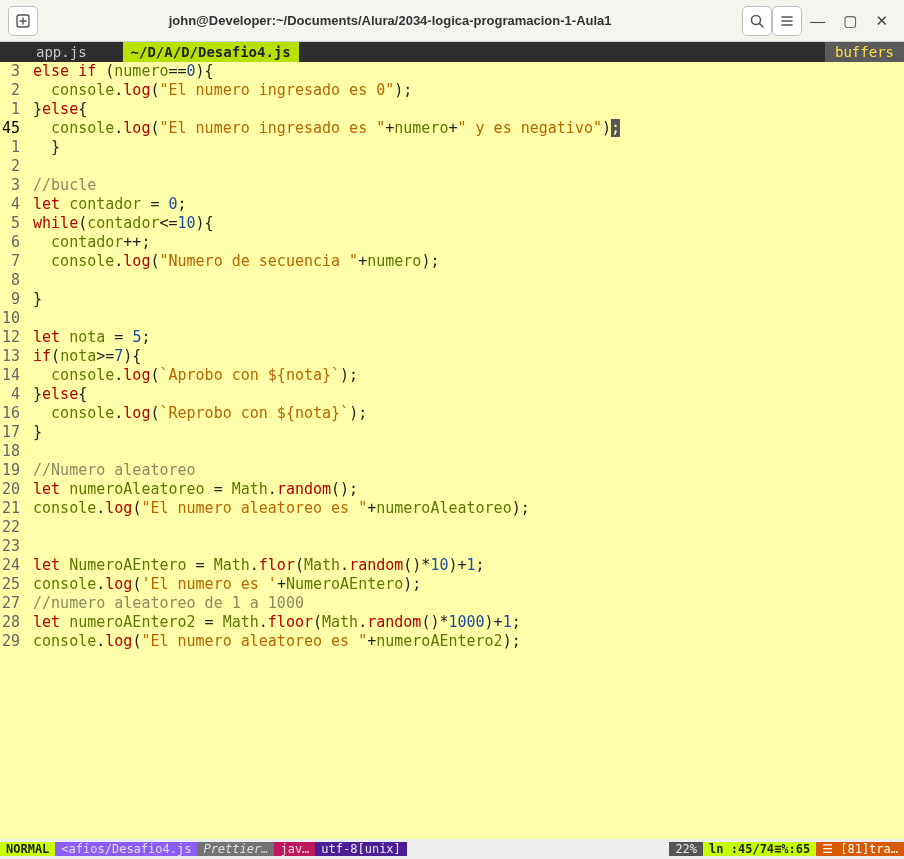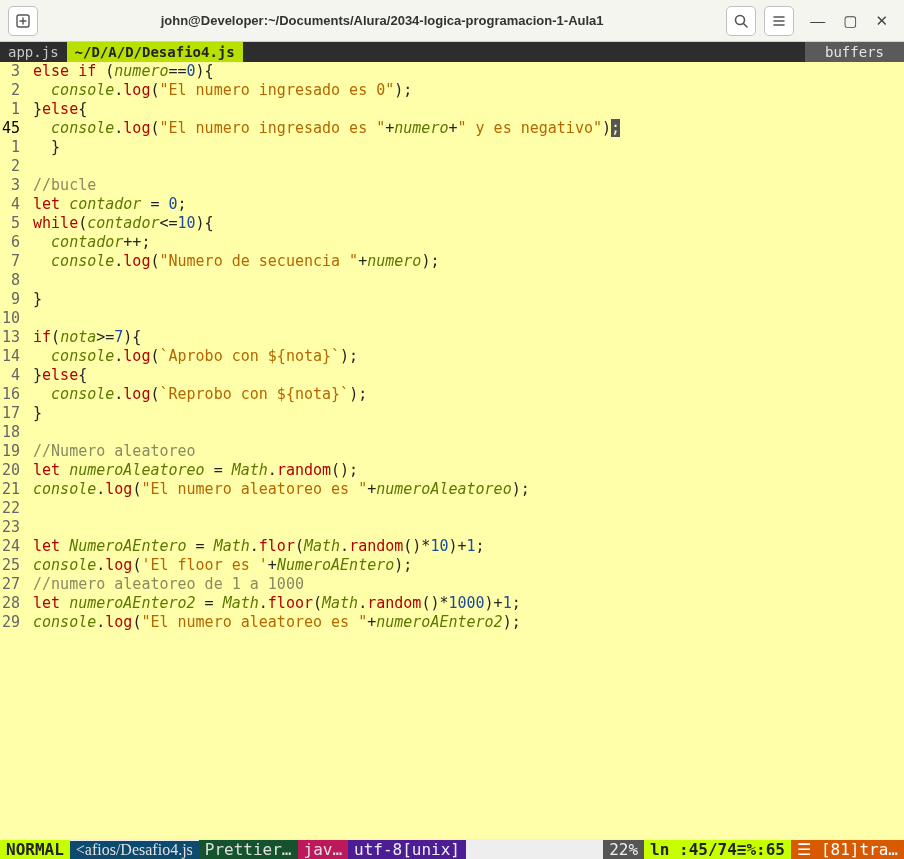--- a/index.html
+++ b/index.html
@@ -13,21 +13,20 @@
   display: flex;
   flex-direction: column;
 }
 .titlebar {
   background: #f5f5f0;
   border-bottom: 1px solid #d0d0d0;
   height: 42px;
   display: flex;
   align-items: center;
   padding: 0 8px;
-  gap: 8px;
   font-family: sans-serif;
 }
 .titlebar .tb-btn {
   width: 30px; height: 30px;
   border: 1px solid #c0c0c0;
   border-radius: 5px;
   background: #fff;
   display: flex; align-items: center; justify-content: center;
   font-size: 16px;
   cursor: pointer;
@@ -52,32 +51,32 @@
   color: #c8c8c8;
   display: flex;
   height: 20px;
   font-size: 14px;
   font-family: monospace;
   align-items: center;
 }
 .tabbar .tab {
   padding: 2px 8px;
   height: 100%;
-  display: flex; align-items: center;
+  display: flex; align-items: center; margin-left: 28px;
 }
 .tabbar .tab.active {
   background: #b8e000;
   color: #222;
   font-weight: bold;
 }
 .tabbar .spacer { flex: 1; }
 .tabbar .buffers {
   background: #5a5a5a;
-  color: #e5e5e5;
-  padding: 1px 20px;
+  color: #fde047;
+  padding: 1px 10px;
   height: 100%;
   display: flex; align-items: center;
 }
 
 .editor {
   flex: 1;
   background: #ffffaa;
   display: flex;
   flex-direction: column;
   overflow: hidden;
@@ -102,41 +101,41 @@
 .gutter.current { color: #000; font-weight: normal; }
 .code { color: #222; }
 .cursor {
   background: #555;
   color: #ffffaa;
 }
 
 
 .kw-red { color: #b00000; }
 .fn-red { color: #b00000; }
-.var-gr { color: #5a7800; font-style: italic; }
+.var-gr { color: #5a7800; }
 .num-bl { color: #1c4aa0; }
 .str-og { color: #b56600; }
 .cmt-gr { color: #8a8a60; }
 .punct { color: #222; }
 
 .statusbar {
   height: 20px;
   display: flex;
-  font-size: 16px;
+  font-size: 12px;
   font-family: monospace;
   background: #eee;
-  align-items: flex-end;
+  align-items: center;
 }
 .statusbar > div {
   display: flex; align-items: center;
   padding: 0 6px;
 }
 .sb-mode { background: #c8ff00; color: #222; font-weight: bold; }
-.sb-file { background: #0c4a6e; color: #e0e0e0; font-family: Liberation Serif, serif; }
-.sb-prettier { background: #14532d; color: #e0e0e0; }
+.sb-file { background: #8b5cf6; color: #e0e0e0; }
+.sb-prettier { background: #737373; color: #e0e0e0; font-style: italic; }
 .sb-lang { background: #be185d; color: #e0e0e0; }
 .sb-enc { background: #4c1d95; color: #eee; }
 .sb-pct { background: #555; color: #eee; }
 .sb-pos { background: #c8ff00; color: #222; font-weight: bold; }
 .sb-trail { background: #d85a00; color: #fff; }
 .sb-spacer { flex:1; background:#3a3a3a; }
 </style>
 </head>
 <body>
 
@@ -182,33 +181,34 @@
       <div class="line"><div class="gutter">1</div><div class="code"> <span class="punct">  }</span></div></div>
       <div class="line"><div class="gutter">2</div><div class="code"> </div></div>
       <div class="line"><div class="gutter">3</div><div class="code"> <span class="cmt-gr">//bucle </span></div></div>
       <div class="line"><div class="gutter">4</div><div class="code"> <span class="kw-red">let</span><span class="punct"> </span><span class="var-gr">contador</span><span class="punct"> = </span><span class="num-bl">0</span><span class="punct">;</span></div></div>
       <div class="line"><div class="gutter">5</div><div class="code"> <span class="kw-red">while</span><span class="punct">(</span><span class="var-gr">contador</span><span class="punct">&lt;=</span><span class="num-bl">10</span><span class="punct">){</span></div></div>
       <div class="line"><div class="gutter">6</div><div class="code"> <span class="punct">  </span><span class="var-gr">contador</span><span class="punct">++;</span></div></div>
       <div class="line"><div class="gutter">7</div><div class="code"> <span class="punct">  </span><span class="var-gr">console</span><span class="punct">.</span><span class="fn-red">log</span><span class="punct">(</span><span class="str-og">"Numero de secuencia "</span><span class="punct">+</span><span class="var-gr">numero</span><span class="punct">);</span></div></div>
       <div class="line"><div class="gutter">8</div><div class="code"> </div></div>
       <div class="line"><div class="gutter">9</div><div class="code"> <span class="punct">}</span></div></div>
       <div class="line"><div class="gutter">10</div><div class="code"> </div></div>
+      <div class="line"><div class="gutter">12</div><div class="code"> <span class="kw-red">let</span><span class="punct"> </span><span class="var-gr">nota</span><span class="punct"> = </span><span class="num-bl">5</span><span class="punct">;</span></div></div>
       <div class="line"><div class="gutter">13</div><div class="code"> <span class="kw-red">if</span><span class="punct">(</span><span class="var-gr">nota</span><span class="punct">&gt;=</span><span class="num-bl">7</span><span class="punct">){</span></div></div>
       <div class="line"><div class="gutter">14</div><div class="code"> <span class="punct">  </span><span class="var-gr">console</span><span class="punct">.</span><span class="fn-red">log</span><span class="punct">(</span><span class="str-og">`Aprobo con ${nota}`</span><span class="punct">);</span></div></div>
       <div class="line"><div class="gutter">4</div><div class="code"> <span class="punct">}</span><span class="kw-red">else</span><span class="punct">{</span></div></div>
       <div class="line"><div class="gutter">16</div><div class="code"> <span class="punct">  </span><span class="var-gr">console</span><span class="punct">.</span><span class="fn-red">log</span><span class="punct">(</span><span class="str-og">`Reprobo con ${nota}`</span><span class="punct">);</span></div></div>
       <div class="line"><div class="gutter">17</div><div class="code"> <span class="punct">}</span></div></div>
       <div class="line"><div class="gutter">18</div><div class="code"> </div></div>
       <div class="line"><div class="gutter">19</div><div class="code"> <span class="cmt-gr">//Numero aleatoreo</span></div></div>
       <div class="line"><div class="gutter">20</div><div class="code"> <span class="kw-red">let</span><span class="punct"> </span><span class="var-gr">numeroAleatoreo</span><span class="punct"> = </span><span class="var-gr">Math</span><span class="punct">.</span><span class="fn-red">random</span><span class="punct">();</span></div></div>
       <div class="line"><div class="gutter">21</div><div class="code"> <span class="var-gr">console</span><span class="punct">.</span><span class="fn-red">log</span><span class="punct">(</span><span class="str-og">"El numero aleatoreo es "</span><span class="punct">+</span><span class="var-gr">numeroAleatoreo</span><span class="punct">);</span></div></div>
       <div class="line"><div class="gutter">22</div><div class="code"> </div></div>
       <div class="line"><div class="gutter">23</div></div>
       <div class="line"><div class="gutter">24</div><div class="code"> <span class="kw-red">let</span><span class="punct"> </span><span class="var-gr">NumeroAEntero</span><span class="punct"> = </span><span class="var-gr">Math</span><span class="punct">.</span><span class="fn-red">flor</span><span class="punct">(</span><span class="var-gr">Math</span><span class="punct">.</span><span class="fn-red">random</span><span class="punct">()*</span><span class="num-bl">10</span><span class="punct">)+</span><span class="num-bl">1</span><span class="punct">;</span></div></div>
-      <div class="line"><div class="gutter">25</div><div class="code"> <span class="var-gr">console</span><span class="punct">.</span><span class="fn-red">log</span><span class="punct">(</span><span class="str-og">'El floor es '</span><span class="punct">+</span><span class="var-gr">NumeroAEntero</span><span class="punct">);</span></div></div>
+      <div class="line"><div class="gutter">25</div><div class="code"> <span class="var-gr">console</span><span class="punct">.</span><span class="fn-red">log</span><span class="punct">(</span><span class="str-og">'El numero es '</span><span class="punct">+</span><span class="var-gr">NumeroAEntero</span><span class="punct">);</span></div></div>
       <div class="line"><div class="gutter">27</div><div class="code"> <span class="cmt-gr">//numero aleatoreo de 1 a 1000</span></div></div>
       <div class="line"><div class="gutter">28</div><div class="code"> <span class="kw-red">let</span><span class="punct"> </span><span class="var-gr">numeroAEntero2</span><span class="punct"> = </span><span class="var-gr">Math</span><span class="punct">.</span><span class="fn-red">floor</span><span class="punct">(</span><span class="var-gr">Math</span><span class="punct">.</span><span class="fn-red">random</span><span class="punct">()*</span><span class="num-bl">1000</span><span class="punct">)+</span><span class="num-bl">1</span><span class="punct">;</span></div></div>
       <div class="line"><div class="gutter">29</div><div class="code"> <span class="var-gr">console</span><span class="punct">.</span><span class="fn-red">log</span><span class="punct">(</span><span class="str-og">"El numero aleatoreo es "</span><span class="punct">+</span><span class="var-gr">numeroAEntero2</span><span class="punct">);</span></div></div>
     </div>
 </div>
 
 <div class="statusbar">
   <div class="sb-mode"> NORMAL </div>
   <div class="sb-file">&lt;afios/Desafio4.js</div>
   <div class="sb-prettier">Prettier…</div>

